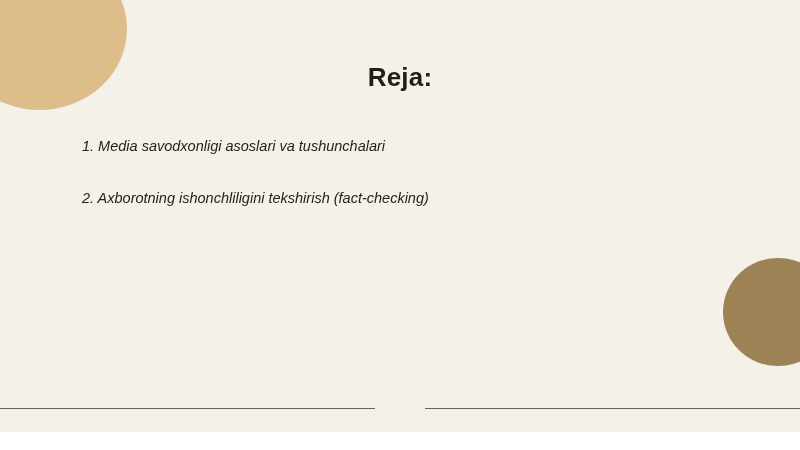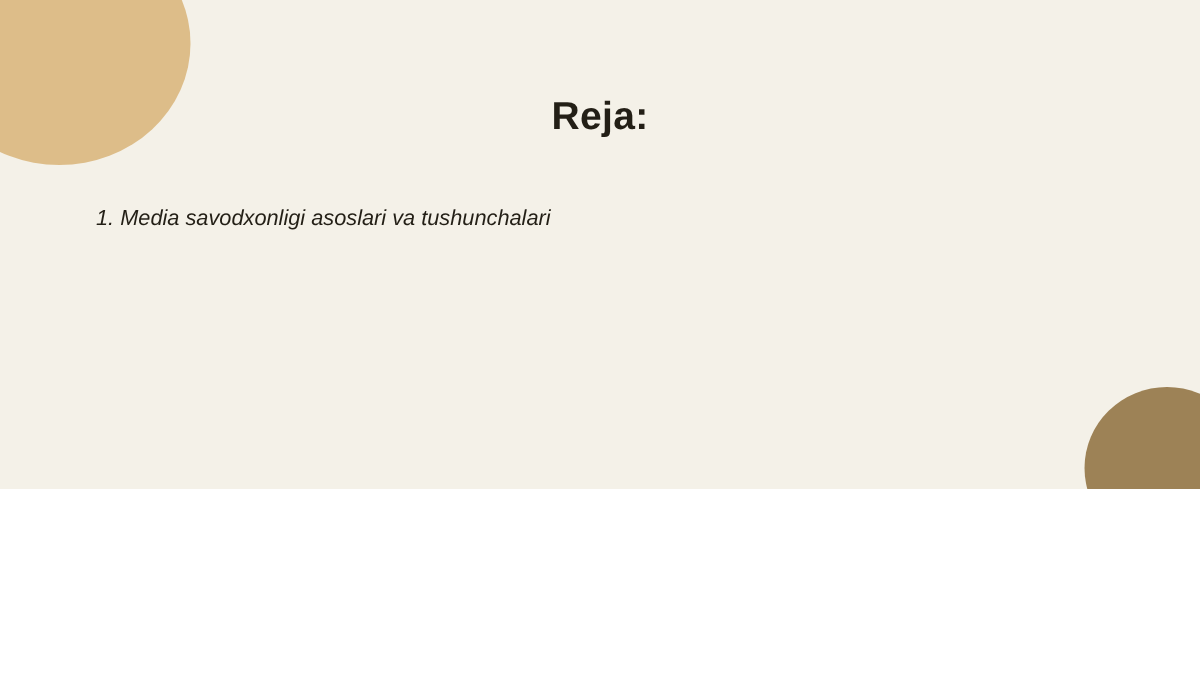--- a/index.html
+++ b/index.html
@@ -8,21 +8,21 @@
   }
   body {
     width: 800px;
     height: 450px;
     overflow: hidden;
     font-family: "Liberation Sans", sans-serif;
   }
   .slide {
     position: relative;
     width: 800px;
-    height: 326px;
+    height: 432px;
     background: #f4f1e8;
     overflow: hidden;
   }
   
   .circle-top-left {
     position: absolute;
     left: -48px;
     top: -52px;
     width: 175px;
     height: 162px;
@@ -60,21 +60,21 @@
     width: 800px;
     text-align: center;
     font-size: 26px;
     font-weight: bold;
     color: #231f16;
     letter-spacing: 0.2px;
   }
   .list {
     position: absolute;
     top: 138px;
-    left: 64px;
+    left: 82px;
     width: 640px;
   }
   .list-item {
     font-size: 14.5px;
     font-style: italic;
     color: #231f16;
     line-height: 1.2;
     margin-bottom: 35px;
     white-space: nowrap;
   }
@@ -87,18 +87,19 @@
 
 <div class="slide">
 
   <div class="circle-top-left"></div>
   <div class="circle-right"></div>
 
   <div class="title">Reja:</div>
 
   <div class="list">
     <div class="list-item">1. Media savodxonligi asoslari va tushunchalari</div>
+    <div class="list-item">2. Axborotning ishonchliligini tekshirish (fact-checking)</div>
   </div>
 
   <div class="rule rule-left"></div>
   <div class="rule rule-right"></div>
 
 </div>
 
 </body></html>

